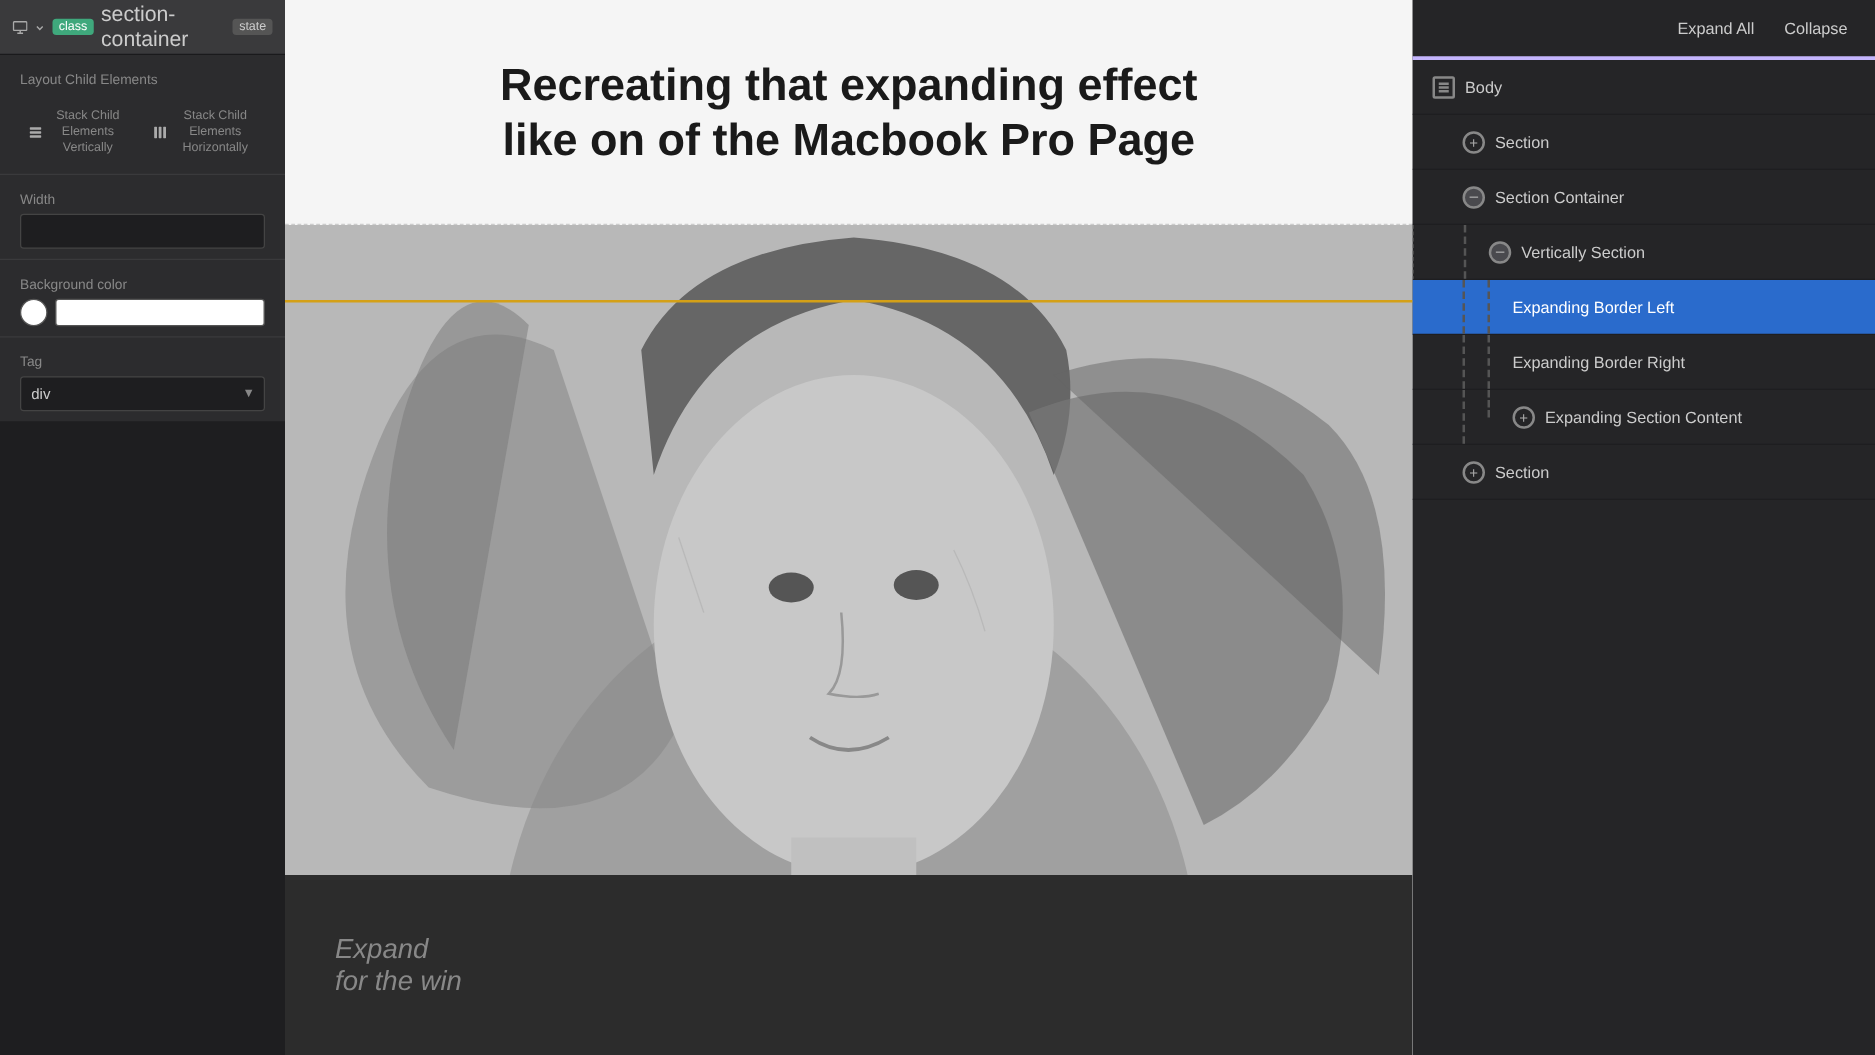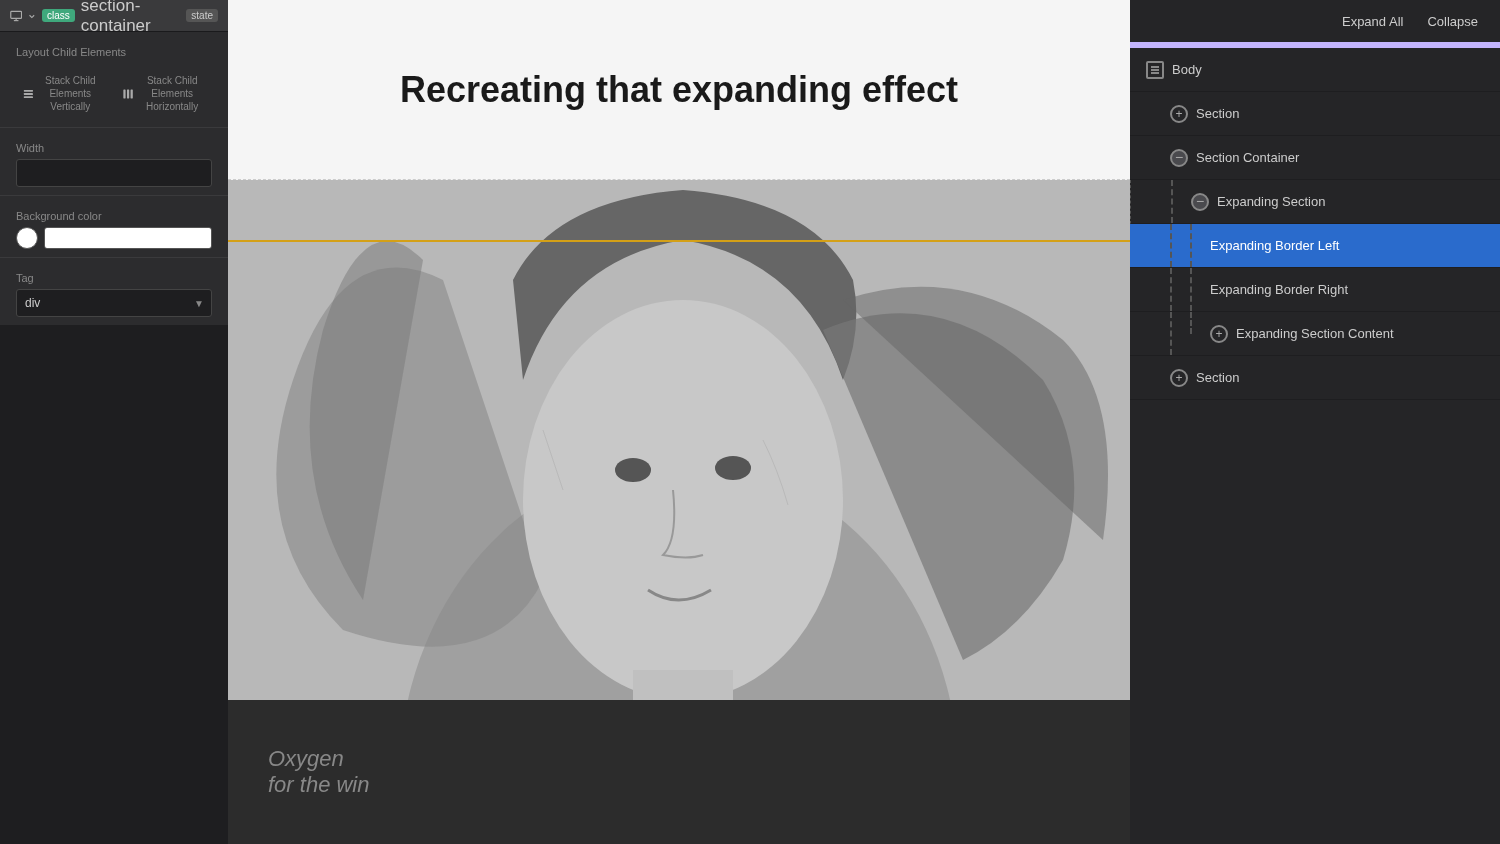--- a/index.html
+++ b/index.html
@@ -15,21 +15,21 @@
       height: 844px;
     }
 
     .panel-header {
       background: #3a3a3c;
       padding: 6px 10px;
       display: flex;
       align-items: center;
       gap: 6px;
       border-bottom: 1px solid #1a1a1c;
-      height: 32px;
+      height: 44px;
     }
 
     .tag-badge {
       background: #3fa87c;
       color: white;
       font-size: 10px;
       padding: 1px 5px;
       border-radius: 3px;
     }
 
@@ -241,21 +241,21 @@
       flex-direction: column;
       position: relative;
     }
 
     .tree-header {
       display: flex;
       justify-content: flex-end;
       align-items: center;
       padding: 0 16px;
       height: 48px;
-      border-bottom: 6px solid #c4b5fd;
+      border-bottom: 3px solid #c4b5fd;
       gap: 12px;
     }
 
     .tree-header-btn {
       color: #ccc;
       font-size: 13px;
       cursor: pointer;
       background: none;
       border: none;
       padding: 4px 6px;
@@ -408,20 +408,21 @@
   </div>
 
   <div class="panel-dark-bottom"></div>
 </div>
 
 <div class="main-content">
 
   <div class="canvas-top">
     <div class="canvas-title">
       <div>Recreating that expanding effect</div>
+      <div>like on of the Macbook Pro Page</div>
     </div>
   </div>
 
   <div class="yellow-line"></div>
 
   <div class="canvas-image-area">
     <div style="width:100%;height:100%;background:#c0c0c0;position:relative;overflow:hidden;">
 
       <svg viewBox="0 0 1072 540" width="1072" height="540" style="position:absolute;left:50%;transform:translateX(-50%);" xmlns="http://www.w3.org/2000/svg">
         <rect width="1072" height="540" fill="#b8b8b8"></rect>
@@ -448,21 +449,21 @@
         <rect x="490" y="490" width="100" height="80" fill="#c0c0c0"></rect>
 
         <path d="M400 250 Q410 280 420 310" stroke="#aaa" stroke-width="1" fill="none" opacity="0.5"></path>
         <path d="M620 260 Q635 290 645 325" stroke="#aaa" stroke-width="1" fill="none" opacity="0.5"></path>
       </svg>
     </div>
   </div>
 
   <div class="canvas-bottom">
     <div style="display:flex;flex-direction:column;">
-      <span class="bottom-text">Oxygen</span>
+      <span class="bottom-text">Expand</span>
       <span class="bottom-text">for the win</span>
     </div>
   </div>
 </div>
 
 <div class="right-panel">
   <div class="tree-header">
     <button class="tree-header-btn">Expand All</button>
     <button class="tree-header-btn">Collapse</button>
   </div>
@@ -492,21 +493,21 @@
         <span style="color:#aaa;font-size:14px;line-height:1;margin-top:-2px;">−</span>
       </div>
       <span class="tree-label">Section Container</span>
     </div>
 
     <div class="tree-item level-3" style="padding-left:60px;border-left:1px dashed #555;position:relative;">
       <div style="position:absolute;left:40px;top:0;bottom:0;border-left:2px dashed #555;"></div>
       <div style="width:18px;height:18px;border-radius:50%;border:2px solid #888;display:flex;align-items:center;justify-content:center;flex-shrink:0;background:#4a4a4e;">
         <span style="color:#aaa;font-size:14px;line-height:1;margin-top:-2px;">−</span>
       </div>
-      <span class="tree-label">Expanding Section</span>
+      <span class="tree-label">Vertically Section</span>
     </div>
 
     <div class="tree-item level-4 selected" style="padding-left:80px;position:relative;">
       <div style="position:absolute;left:40px;top:0;bottom:0;border-left:2px dashed #555;"></div>
       <div style="position:absolute;left:60px;top:0;bottom:0;border-left:2px dashed #555;"></div>
       <span class="tree-label">Expanding Border Left</span>
     </div>
 
     <div class="tree-item level-4" style="padding-left:80px;position:relative;">
       <div style="position:absolute;left:40px;top:0;bottom:0;border-left:2px dashed #555;"></div>

